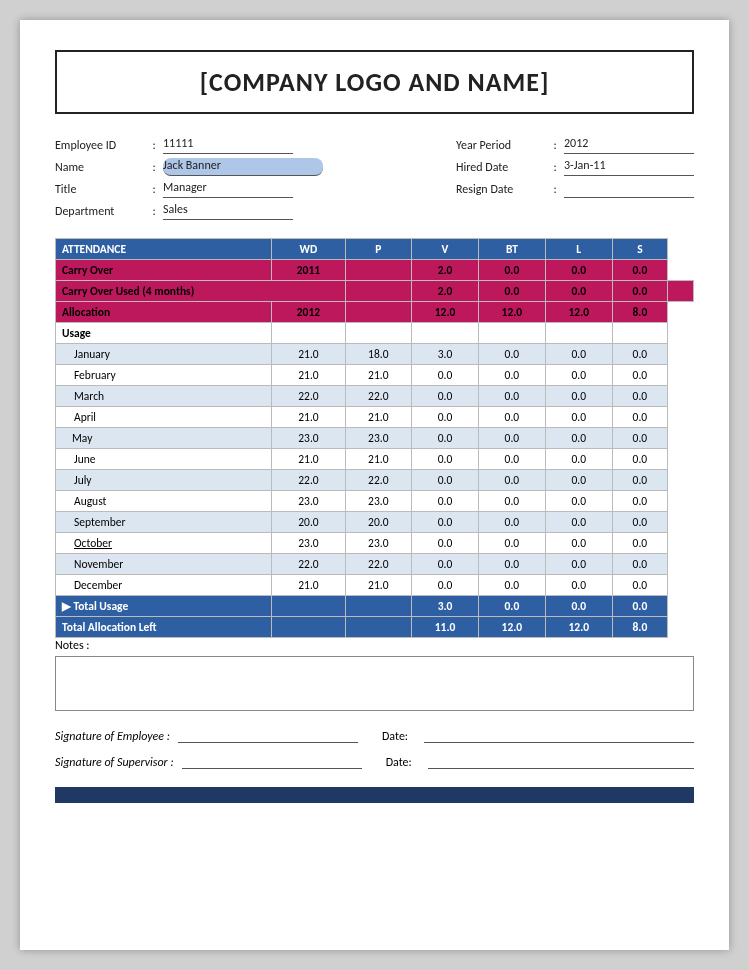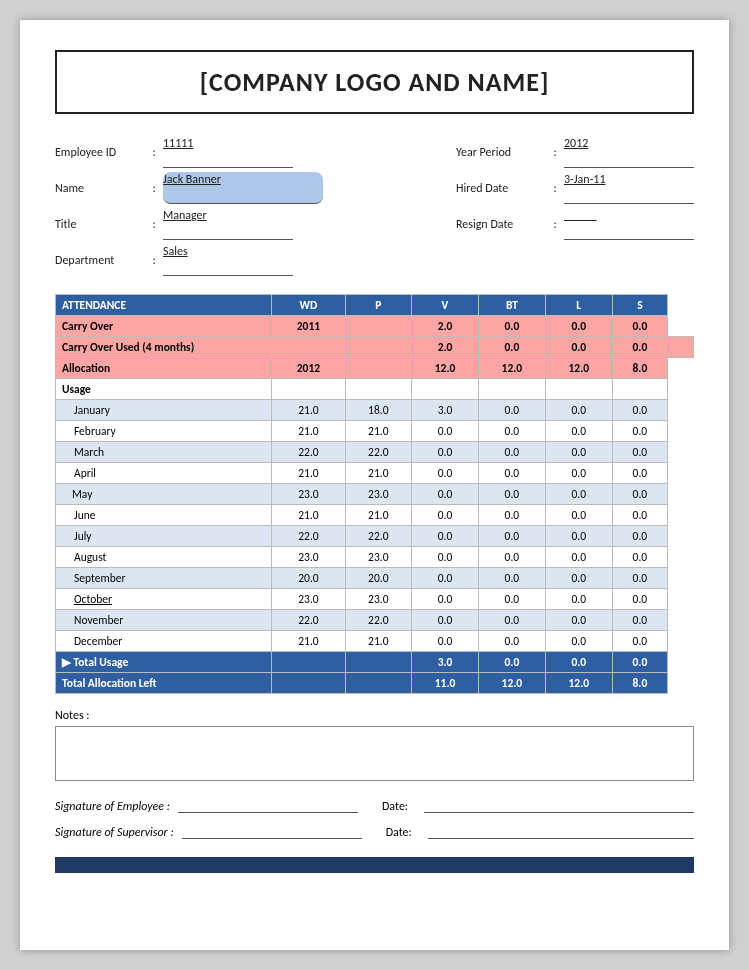--- a/index.html
+++ b/index.html
@@ -56,51 +56,49 @@
       color: #222;
     }
     .info-colon {
       width: 18px;
       text-align: center;
       color: #222;
     }
     .info-value {
       min-width: 130px;
       border-bottom: 1px solid #555;
-      padding-bottom: 17px;
+      padding-bottom: 3px;
       color: #222;
-      text-decoration: underline;
     }
     .info-value.blue-bg {
       background-color: #aec6e8;
       min-width: 160px;
       border-radius: 8px;
     }
     
     .attendance-table {
       width: 100%;
       border-collapse: collapse;
-      margin-bottom: 14px;
     }
     .attendance-table th, .attendance-table td {
       border: 1px solid #bbb;
       padding: 3px 6px;
       font-size: 11.5px;
     }
     .header-row th {
       background-color: #2e5fa3;
       color: #fff;
       font-weight: bold;
       text-align: center;
     }
     .header-row th:first-child {
       text-align: left;
     }
     .blue-row td {
-      background-color: #fca5a5;
+      background-color: #be185d;
       font-weight: bold;
     }
     .light-blue-row td {
       background-color: #dce6f1;
     }
     .white-row td {
       background-color: #fff;
     }
     .total-row td {
       background-color: #2e5fa3;

